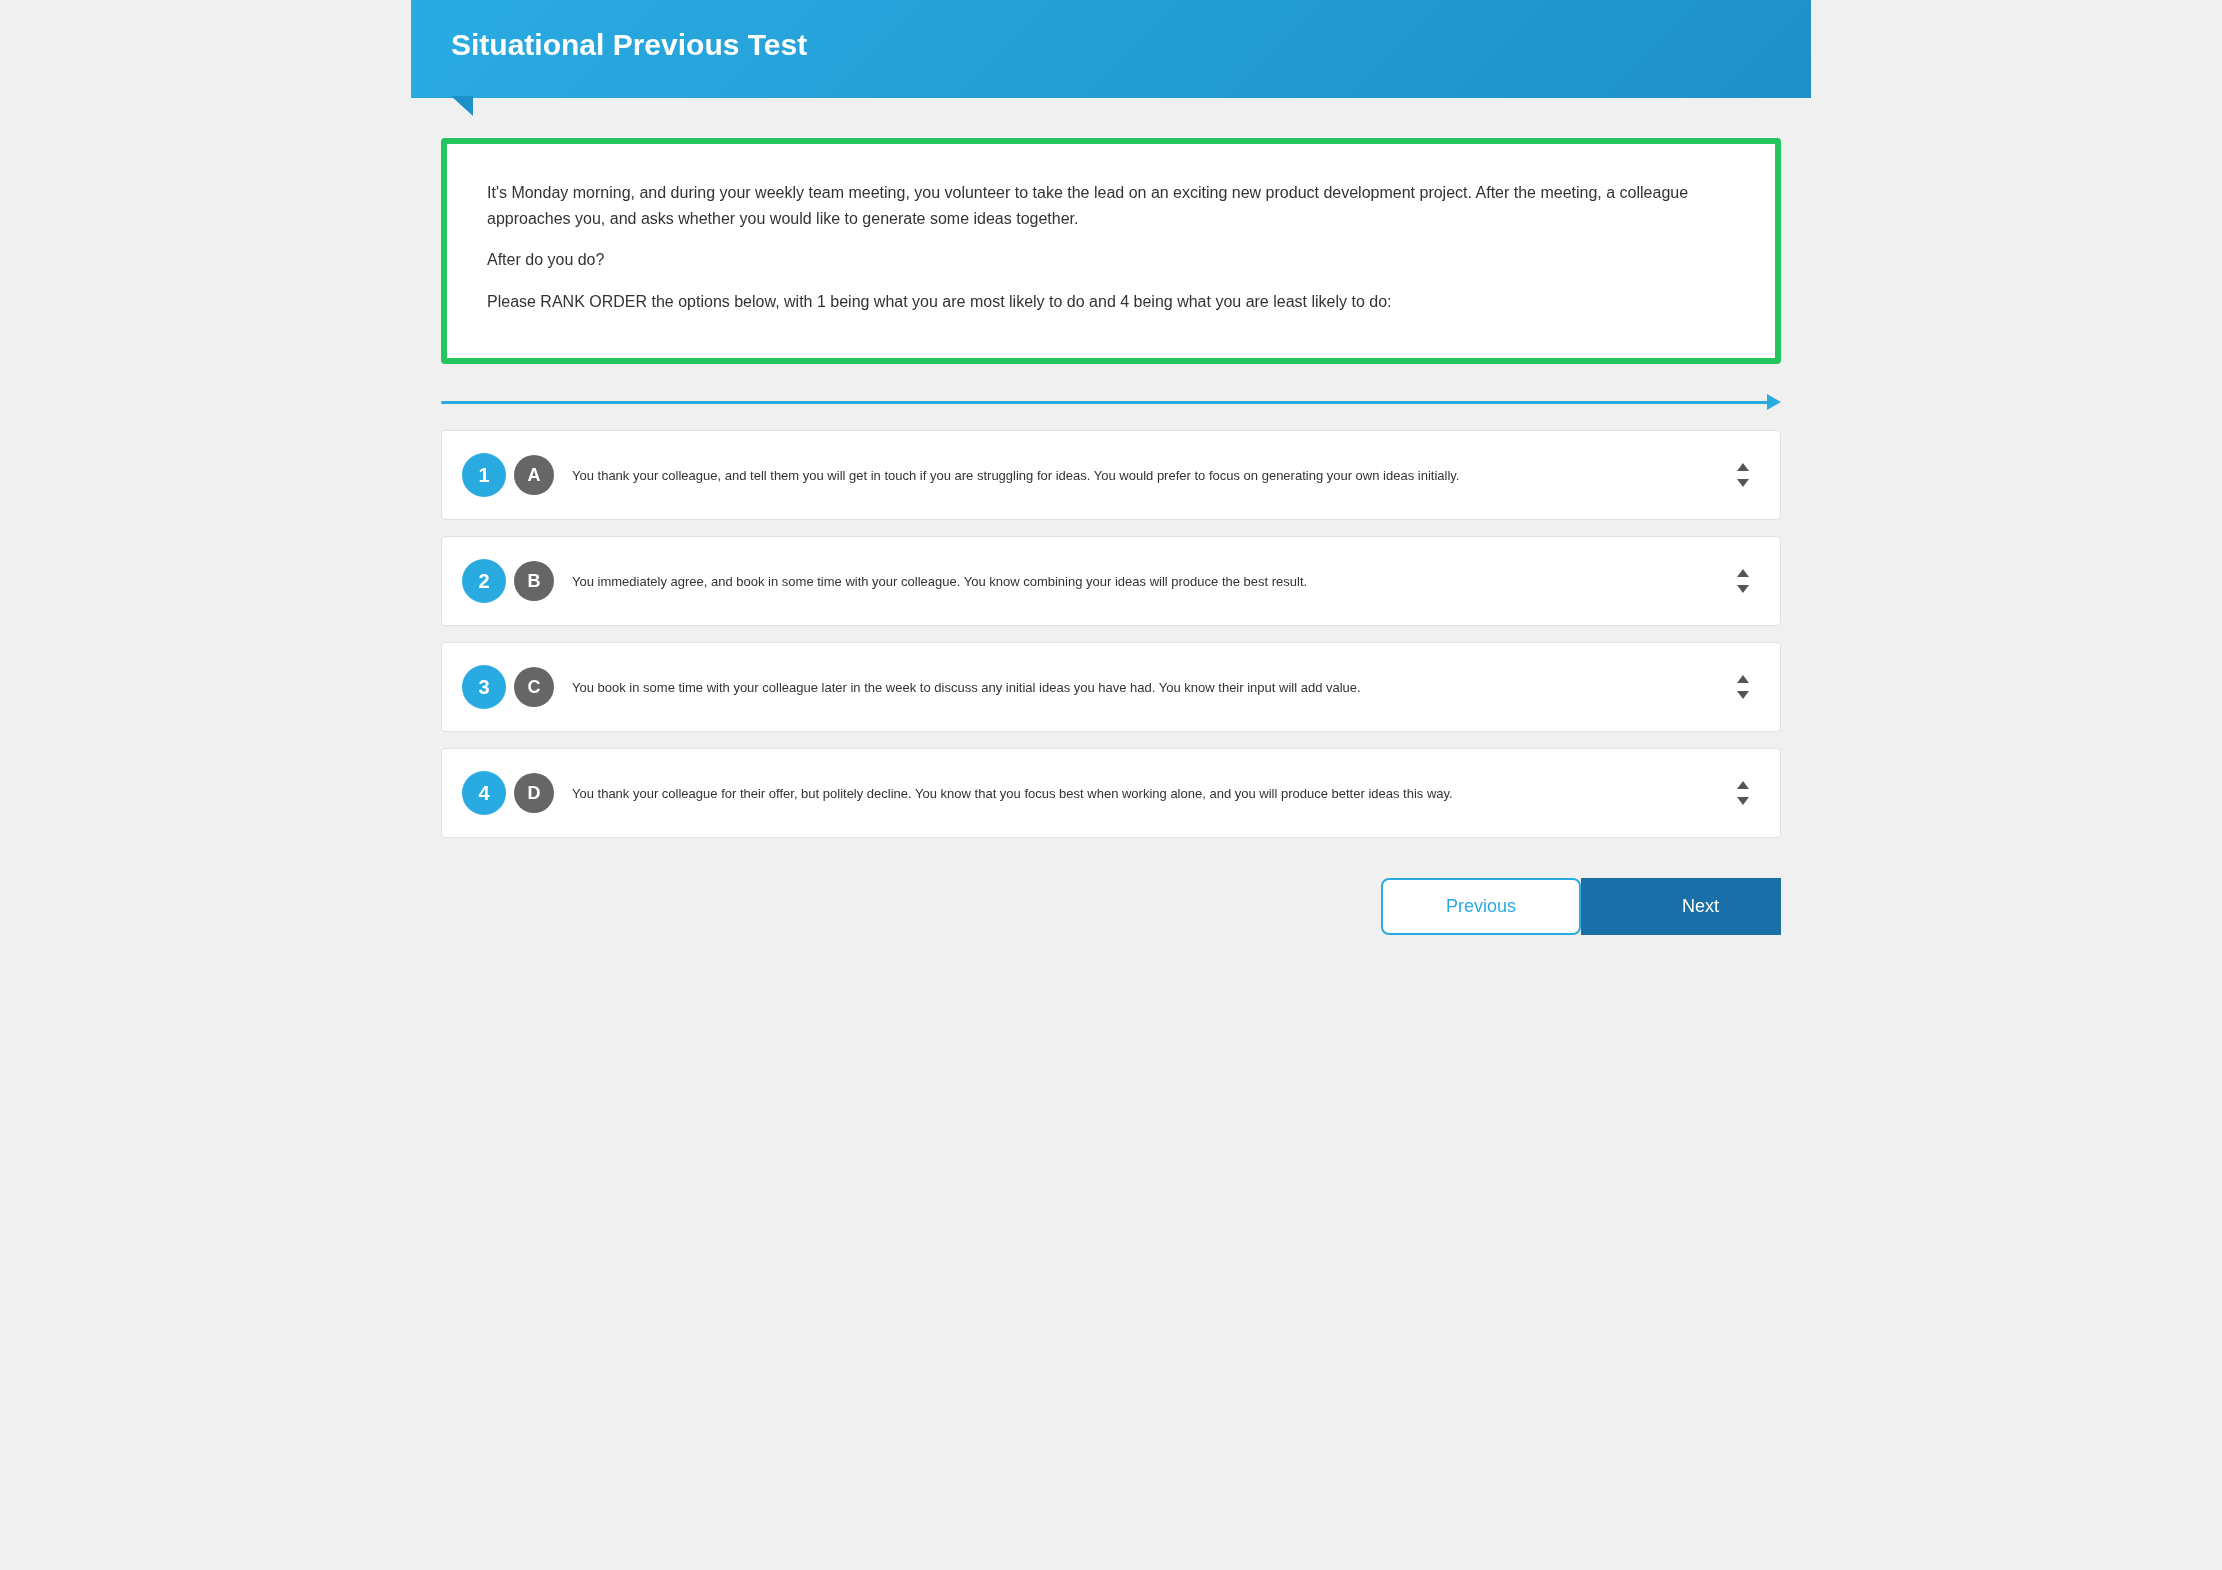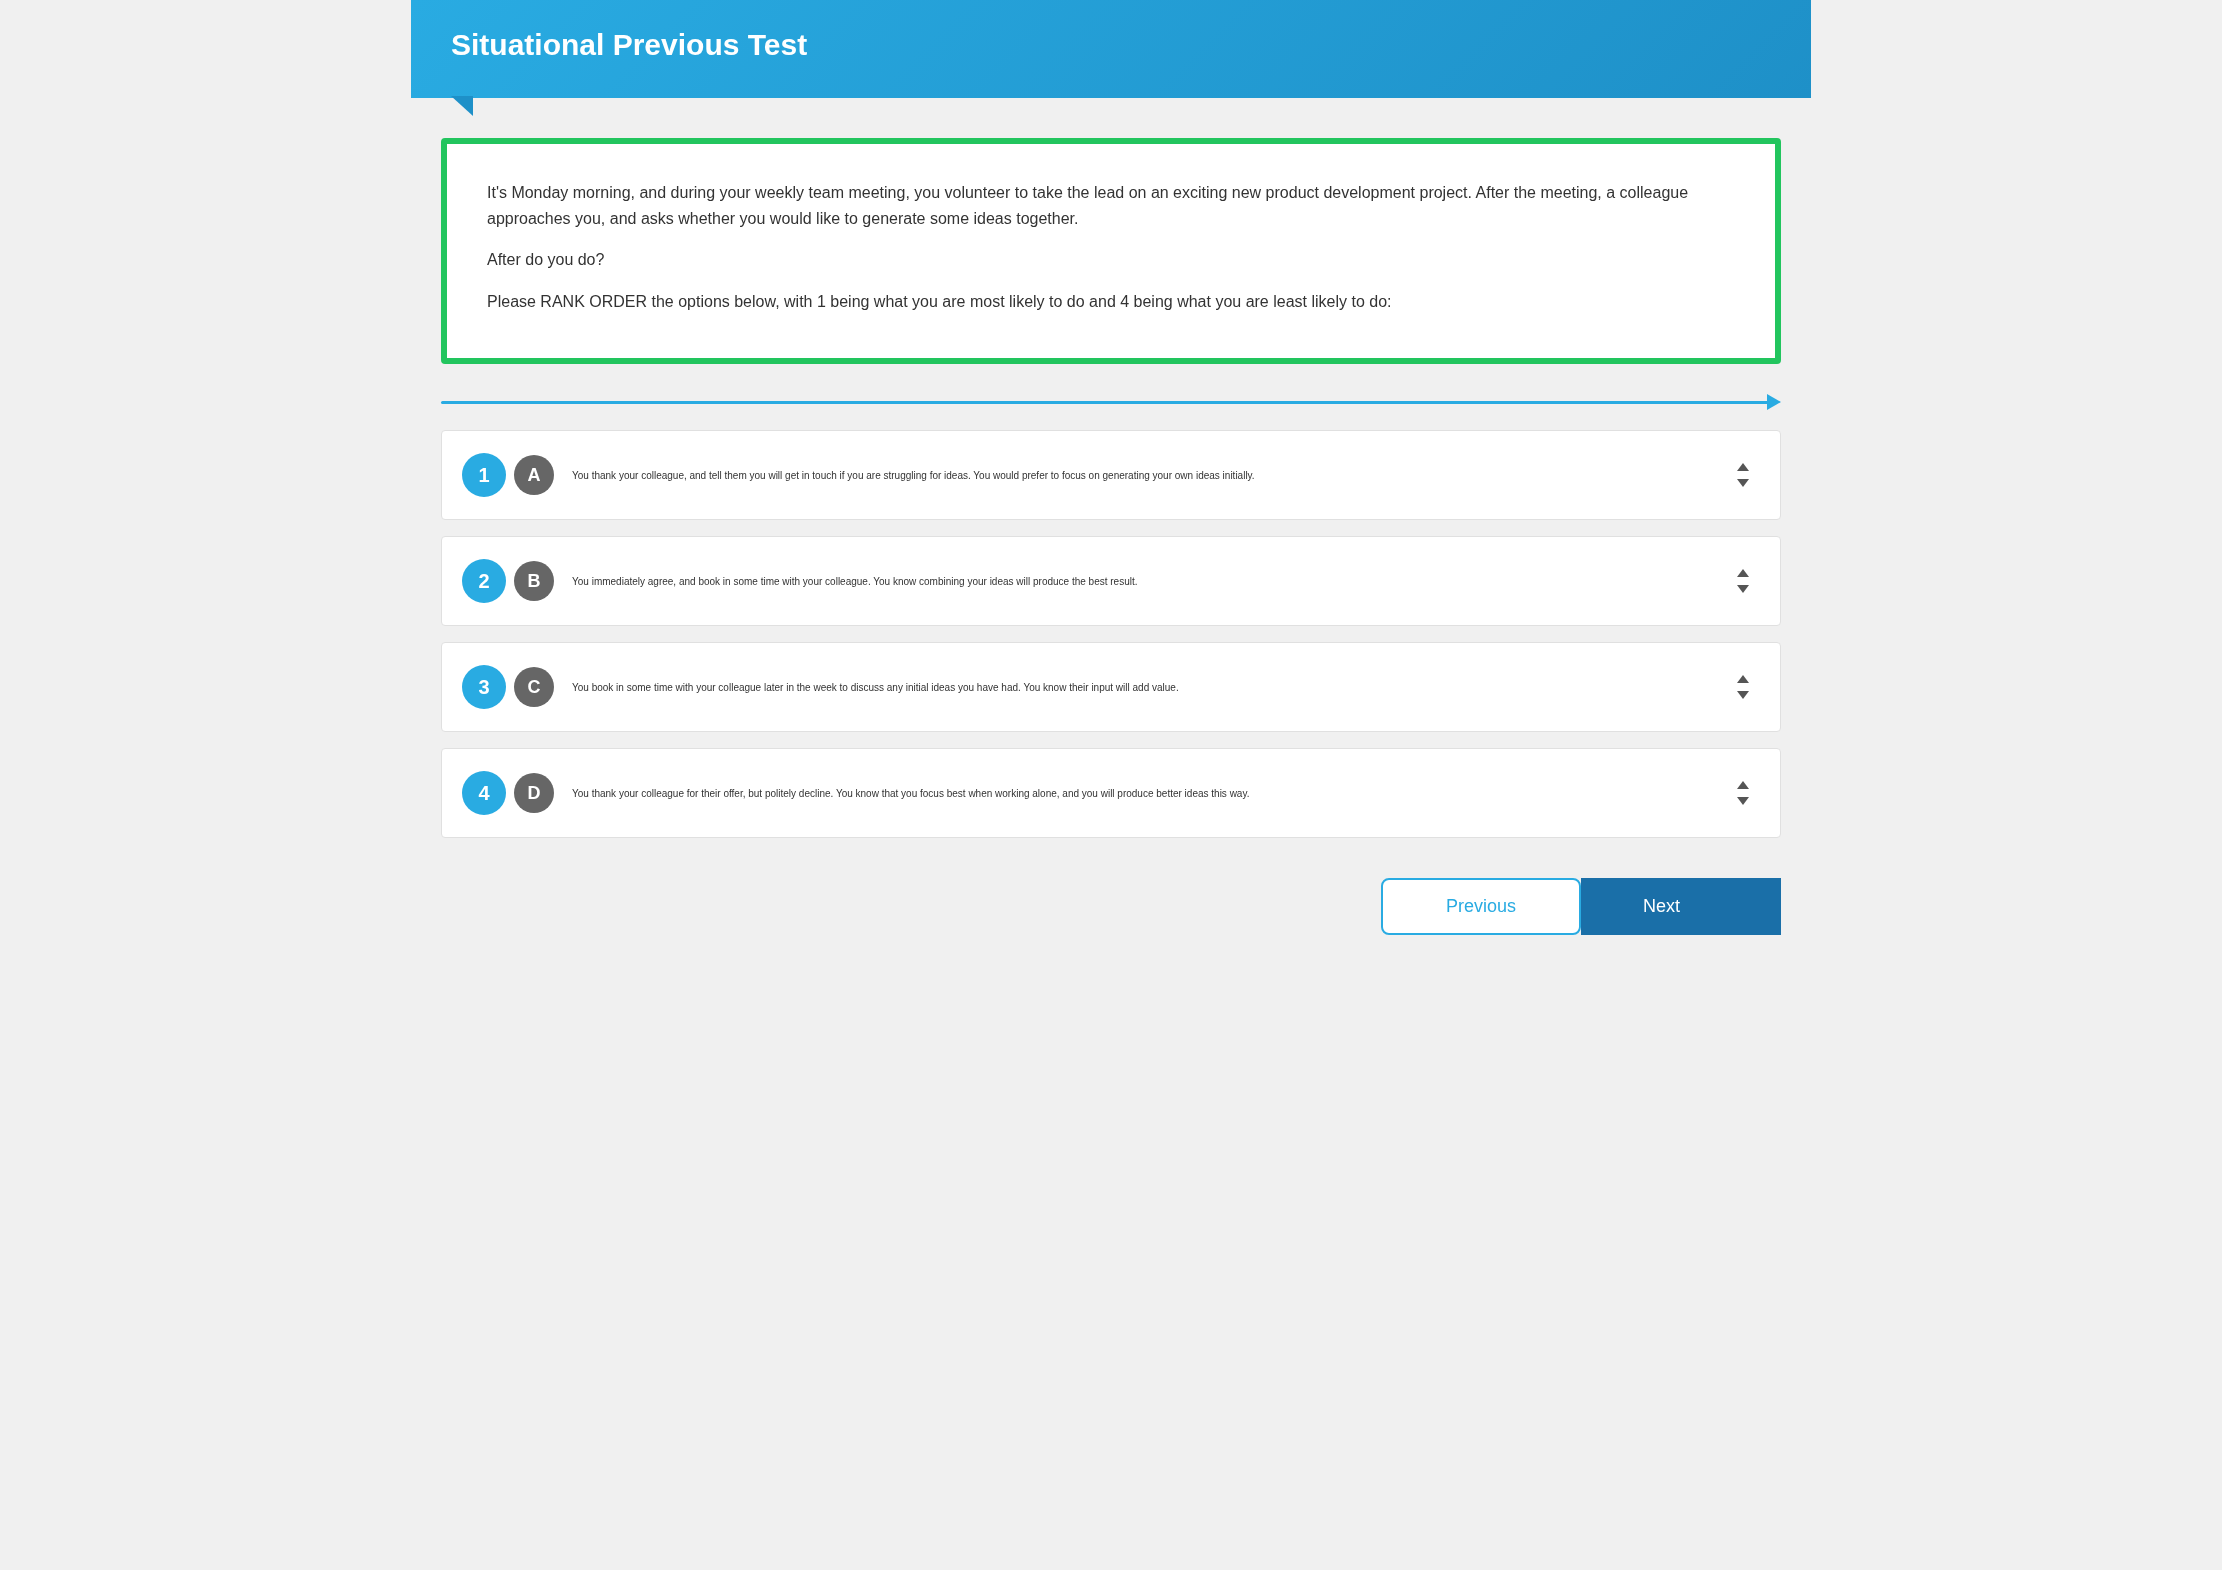--- a/index.html
+++ b/index.html
@@ -132,21 +132,21 @@
       font-size: 18px;
       font-weight: bold;
       display: flex;
       align-items: center;
       justify-content: center;
       flex-shrink: 0;
     }
 
     .option-text {
       flex: 1;
-      font-size: 10px;
+      font-size: 13px;
       color: #333;
       line-height: 1.5;
     }
 
     .sort-icon {
       flex-shrink: 0;
       display: flex;
       flex-direction: column;
       align-items: center;
       justify-content: center;
@@ -182,21 +182,21 @@
     .btn-next {
       background: #1a6fa8;
       border: 2px solid #1a6fa8;
       color: #fff;
       font-size: 18px;
       font-weight: 500;
       padding: 16px 60px;
       cursor: pointer;
       border-radius: 0;
       min-width: 200px;
-      text-align: left;
+      text-align: right;
     }
   </style>
 </head>
 <body>
 
 <div class="app-container">
 
   <div class="header">
     <h1 class="header-title">Situational Previous Test</h1>
   </div>

